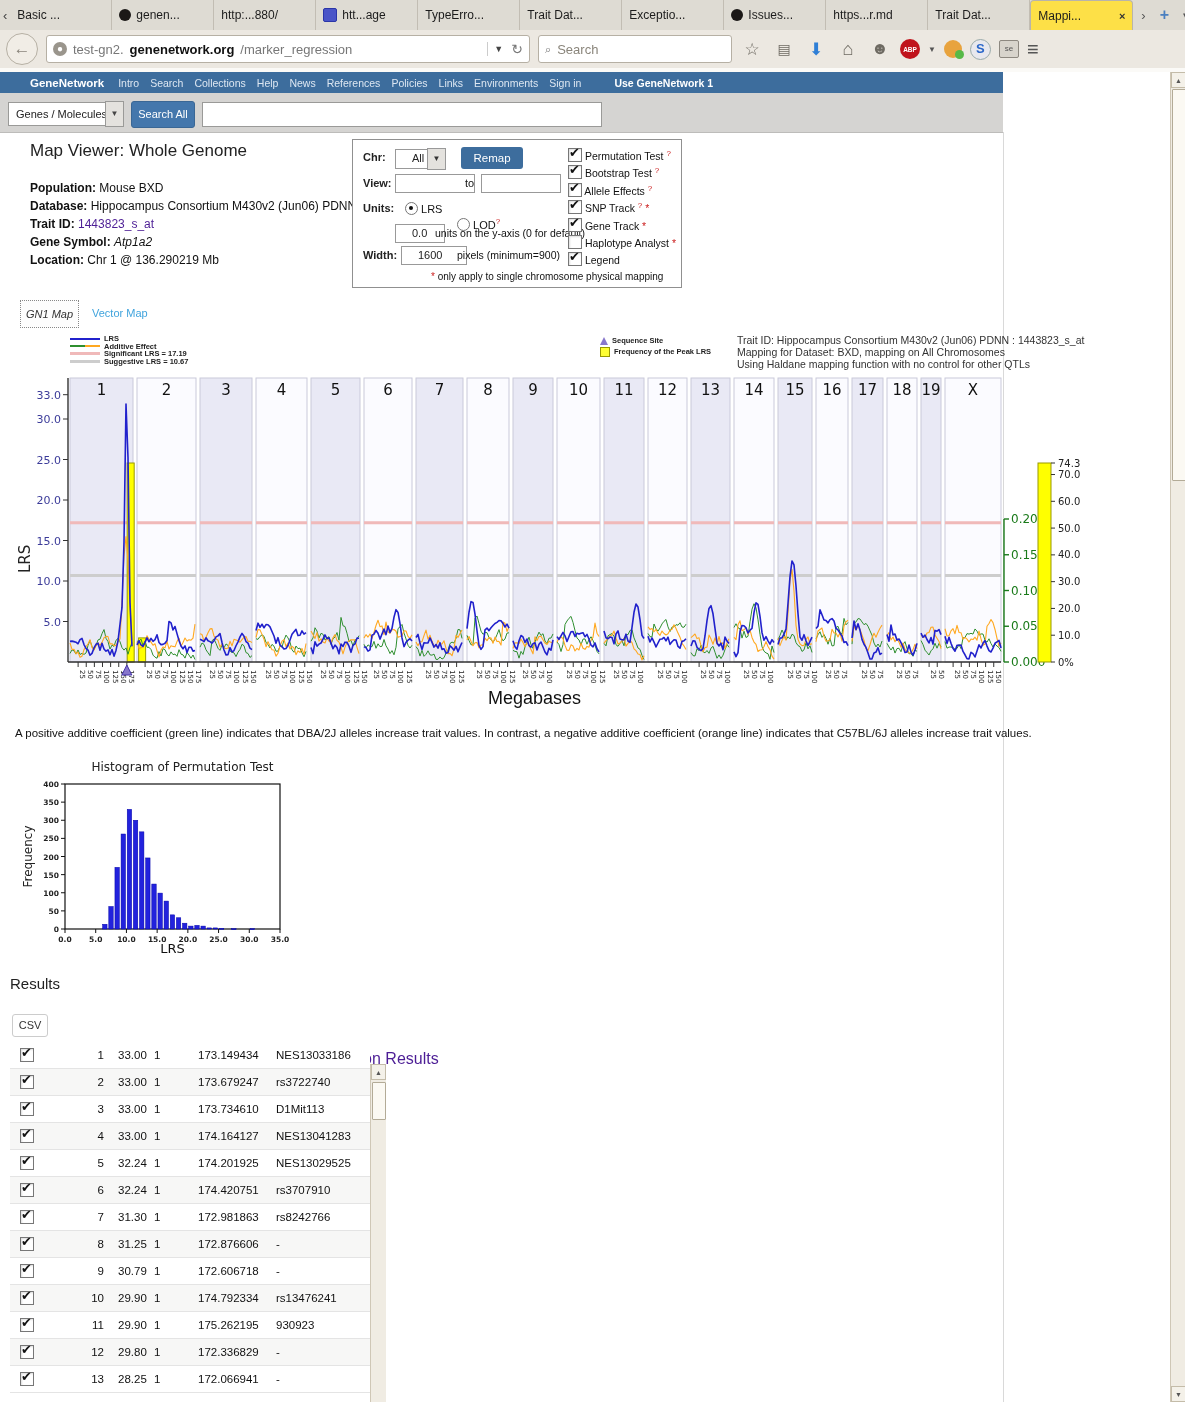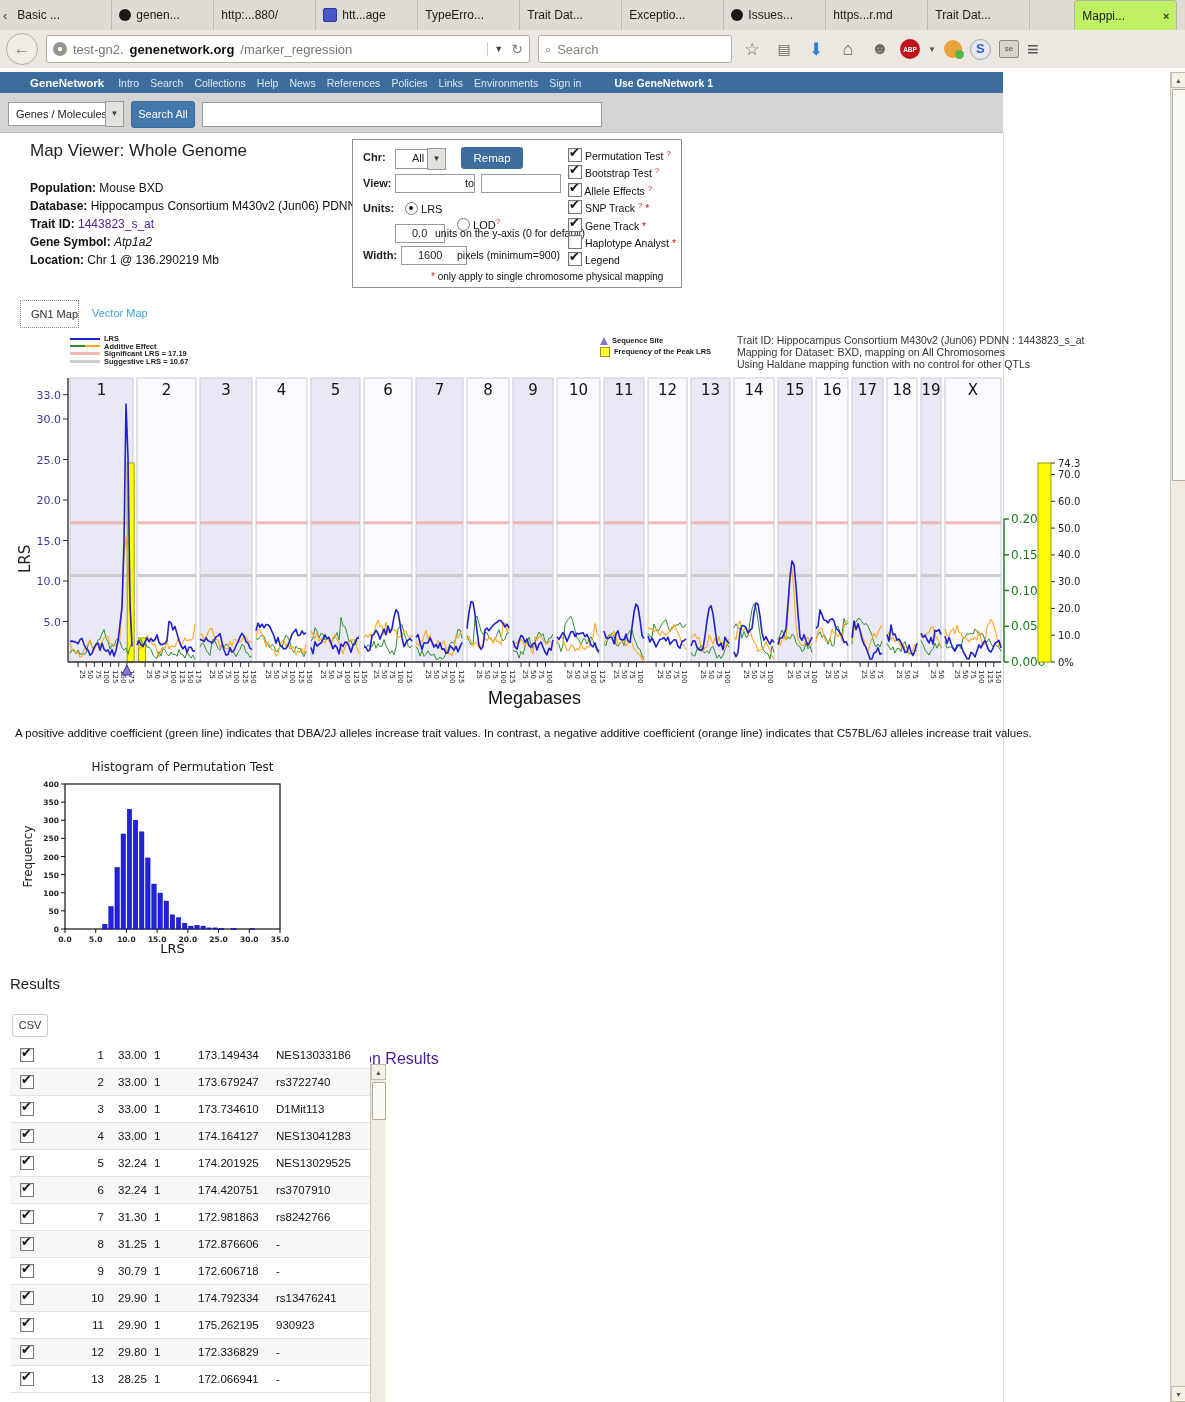--- a/index.html
+++ b/index.html
@@ -3,21 +3,21 @@
 <meta charset="utf-8">
 <style>
   html,body{margin:0;padding:0;}
   body{width:1185px;height:1402px;overflow:hidden;position:relative;background:#fff;
        font-family:"Liberation Sans","DejaVu Sans",sans-serif;color:#111;}
   .abs{position:absolute;}
   
   #tabbar{left:0;top:0;width:1185px;height:30px;background:#dedbd3;border-bottom:1px solid #b9b4aa;display:flex;align-items:stretch;}
   .tab{width:87px;display:flex;align-items:center;gap:5px;padding:0 7px;border-right:1px solid #c2bdb3;
        font-size:12px;color:#1c1c1c;overflow:hidden;white-space:nowrap;}
-  .tab.active{background:#bef264;border-radius:4px 4px 0 0;border:1px solid #b9b4aa;border-bottom:none;margin-left:44px;}
+  .tab.active{background:#fde047;border-radius:4px 4px 0 0;border:1px solid #b9b4aa;border-bottom:none;}
   .tab .tlabel{overflow:hidden;text-overflow:clip;flex:1;}
   .tab .close{color:#333;font-size:11px;font-weight:bold;}
   .ticon{width:12px;height:12px;border-radius:50%;flex:0 0 12px;}
   .ticon.github{background:#1b1817;}
   .ticon.ribbon{border-radius:2px;background:#4a55c8;border:1px solid #2b36a8;}
   .tabctl{display:flex;align-items:center;color:#555;font-size:13px;gap:14px;padding:0 8px;}
   .tabctl .plus{color:#4a7fc0;font-size:16px;font-weight:bold;}
   #scrolltab-left{display:flex;align-items:center;padding:0 3px;color:#444;font-size:13px;}
   #urlrow{left:0;top:30px;width:1185px;height:38px;background:#ece8e1;display:flex;align-items:center;gap:8px;padding:0 6px;box-sizing:border-box;}
   #backbtn{width:30px;height:30px;border-radius:50%;background:#f1ede6;border:1px solid #b6b0a4;display:flex;align-items:center;justify-content:center;color:#8a857b;font-size:17px;font-weight:bold;}
@@ -60,21 +60,21 @@
   .chrsel{left:42px;top:9px;width:30px;height:18px;}
   .chrbtn{left:74px;top:8px;width:17px;height:20px;background:#e4e2de;border:1px solid #999;text-align:center;font-size:8px;line-height:20px;color:#333;position:absolute;}
   #remapbtn{left:108px;top:7px;width:62px;height:22px;background:#3d6d9d;border-radius:3px;color:#fff;text-align:center;line-height:22px;font-size:11.5px;position:absolute;}
   .red{color:#cc2222;}
   .cb{width:12px;height:12px;border:1px solid #777;background:#fff;display:inline-block;position:relative;vertical-align:-2px;box-shadow:inset 1px 1px 2px #ddd;}
   .cb .mark{position:absolute;left:0px;top:-4px;font-size:13px;font-weight:bold;color:#111;}
   .radio{width:11px;height:11px;border:1px solid #777;border-radius:50%;background:#fff;display:inline-block;position:relative;vertical-align:-2px;}
   .radio i{position:absolute;left:2.5px;top:2.5px;width:4px;height:4px;border-radius:50%;background:#111;}
   .ckrow{position:absolute;left:215px;white-space:nowrap;font-size:10.5px;}
   
-  #gn1tab{left:20px;top:300px;width:57px;height:26px;border:1px dotted #888;background:#fdfdfd;font-size:11px;color:#333;text-align:right;line-height:26px;}
+  #gn1tab{left:20px;top:300px;width:57px;height:26px;border:1px dotted #888;background:#fdfdfd;font-size:11px;color:#333;text-align:center;line-height:26px;font-style:italic;}
   #vectortab{left:92px;top:307px;font-size:11px;color:#41a4dd;}
   #legend{left:70px;top:335px;font-size:7.5px;font-weight:bold;color:#222;}
   .legrow{display:flex;align-items:center;height:7.6px;}
   .legswatch{width:30px;margin-right:4px;display:flex;}
   #legend2{left:600px;top:335px;font-size:7.5px;font-weight:bold;color:#222;}
   .tri{width:0;height:0;border-left:4.5px solid transparent;border-right:4.5px solid transparent;border-bottom:8px solid #8877cc;margin-right:4px;}
   .ysq{width:8px;height:8px;background:#ffff33;border:1px solid #999900;margin-right:4px;}
   #traitinfo{left:737px;top:334px;font-size:10.5px;line-height:12px;color:#333;}
   
   #mapnote{left:15px;top:727px;font-size:11.5px;color:#111;}

